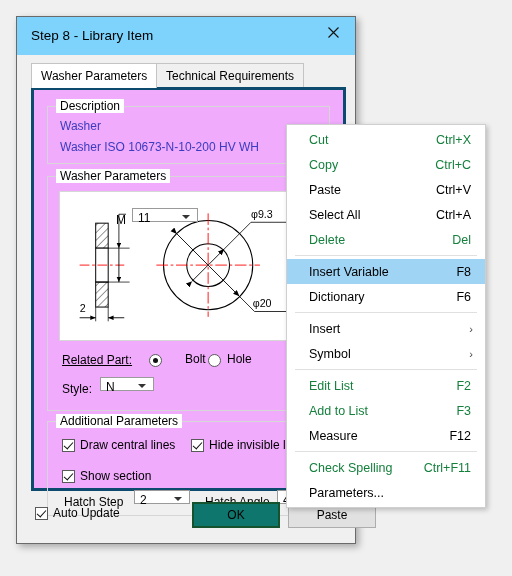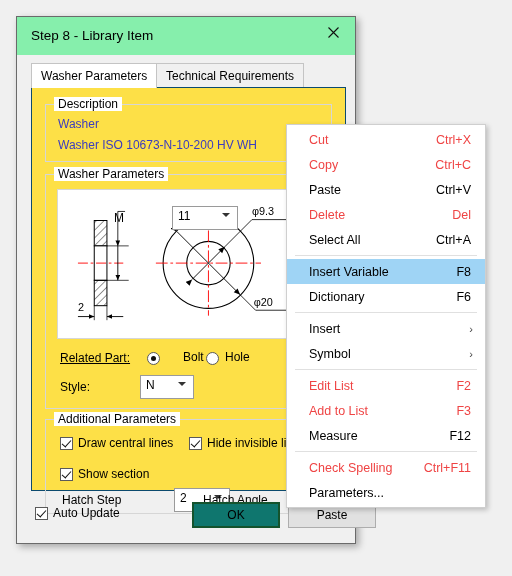--- a/index.html
+++ b/index.html
@@ -12,21 +12,21 @@
   }
 
   
   #dialog{
     position:absolute;left:16px;top:16px;width:340px;height:528px;
     background:#f0f0f0;border:1px solid #6a6a6a;
     box-shadow:3px 3px 7px rgba(0,0,0,.30);
     box-sizing:border-box;
   }
   #titlebar{
-    position:absolute;left:0;top:0;right:0;height:38px;background:#86efac;
+    position:absolute;left:0;top:0;right:0;height:38px;background:#7dd3fc;
   }
   #title-text{
     position:absolute;left:14px;top:11px;font-size:13.5px;color:#000;
     white-space:nowrap;
   }
   #close-btn{
     position:absolute;right:0;top:0;width:44px;height:30px;
     display:flex;align-items:center;justify-content:center;
     font-size:15px;color:#111;line-height:1;cursor:default;
   }
@@ -38,21 +38,21 @@
     border:1px solid #c4c4c4;border-bottom:none;
     display:flex;align-items:center;padding:0 9px;
     font-size:12px;white-space:nowrap;cursor:default;
   }
   .tab.active{background:#ffffff;border-color:#c4c4c4;z-index:3;height:25px;}
   .tab.inactive{background:#f0f0f0;z-index:2;}
 
   
   #tabbody{
     position:absolute;left:14px;top:70px;right:9px;bottom:52px;
-    background:#fde047;border:1px solid #0c4a6e;box-sizing:border-box;
+    background:#f0abfc;border:3px solid #0c4a6e;box-sizing:border-box;
   }
 
   
   .group{position:absolute;border:1px solid #d6d6d6;box-sizing:border-box;}
   .group-title{
     position:absolute;top:-8px;left:8px;background:#ffffff;
     padding:0 4px;font-size:12px;color:#000;white-space:nowrap;
   }
 
   #grp-desc{left:13px;top:16px;right:13px;height:58px;}
@@ -67,21 +67,21 @@
   #draw-frame{
     position:absolute;left:11px;top:14px;right:11px;height:150px;
     border:1px solid #d6d6d6;background:#fff;box-sizing:border-box;overflow:hidden;
   }
   #draw-svg{position:absolute;left:0;top:0;width:100%;height:100%;}
 
   
   #m-label{position:absolute;left:56px;top:21px;font-size:12px;}
   .combo{
     position:absolute;box-sizing:border-box;border:1px solid #9a9a9a;
-    background:#ffffff;height:24px;margin-left:42px;
+    background:#ffffff;height:14px;
   }
   .combo .val{
     position:absolute;left:5px;top:2px;font-size:12px;white-space:nowrap;
   }
   .combo .arw{
     position:absolute;right:6px;top:5px;width:9px;height:9px;
   }
   .combo .arw:after{
     content:"";position:absolute;left:0;top:1px;
     border-left:4.5px solid transparent;border-right:4.5px solid transparent;
@@ -123,21 +123,21 @@
     position:absolute;left:286px;top:124px;width:200px;
     background:#ffffff;border:1px solid #cfcfcf;
     box-shadow:2px 2px 5px rgba(0,0,0,.22);
     box-sizing:border-box;padding:2px 0;z-index:50;
   }
   .mi{
     position:relative;height:25px;display:flex;align-items:center;
     padding:0 10px 0 22px;font-size:12.5px;color:#000;cursor:default;
     white-space:nowrap;
   }
-  .mi.disabled{color:#ef4444;}
+  .mi.disabled{color:#15803d;}
   .mi.sel{background:#9fd4f5;}
   .mi .accel{position:absolute;right:14px;font-size:12.5px;}
   .mi .sub{
     position:absolute;right:12px;font-size:11px;color:#444;
   }
   .msep{height:1px;background:#e0e0e0;margin:3px 8px;}
 </style>
 </head>
 <body>
 
@@ -289,27 +289,27 @@
       <span class="accel">Ctrl+X</span>
     </div>
     <div class="mi disabled">
       <span>Copy</span>
       <span class="accel">Ctrl+C</span>
     </div>
     <div class="mi">
       <span>Paste</span>
       <span class="accel">Ctrl+V</span>
     </div>
+    <div class="mi">
+      <span>Select All</span>
+      <span class="accel">Ctrl+A</span>
+    </div>
     <div class="mi disabled">
       <span>Delete</span>
       <span class="accel">Del</span>
-    </div>
-    <div class="mi">
-      <span>Select All</span>
-      <span class="accel">Ctrl+A</span>
     </div>
     <div class="msep"></div>
     <div class="mi sel">
       <span>Insert Variable</span>
       <span class="accel">F8</span>
     </div>
     <div class="mi">
       <span>Dictionary</span>
       <span class="accel">F6</span>
     </div>

